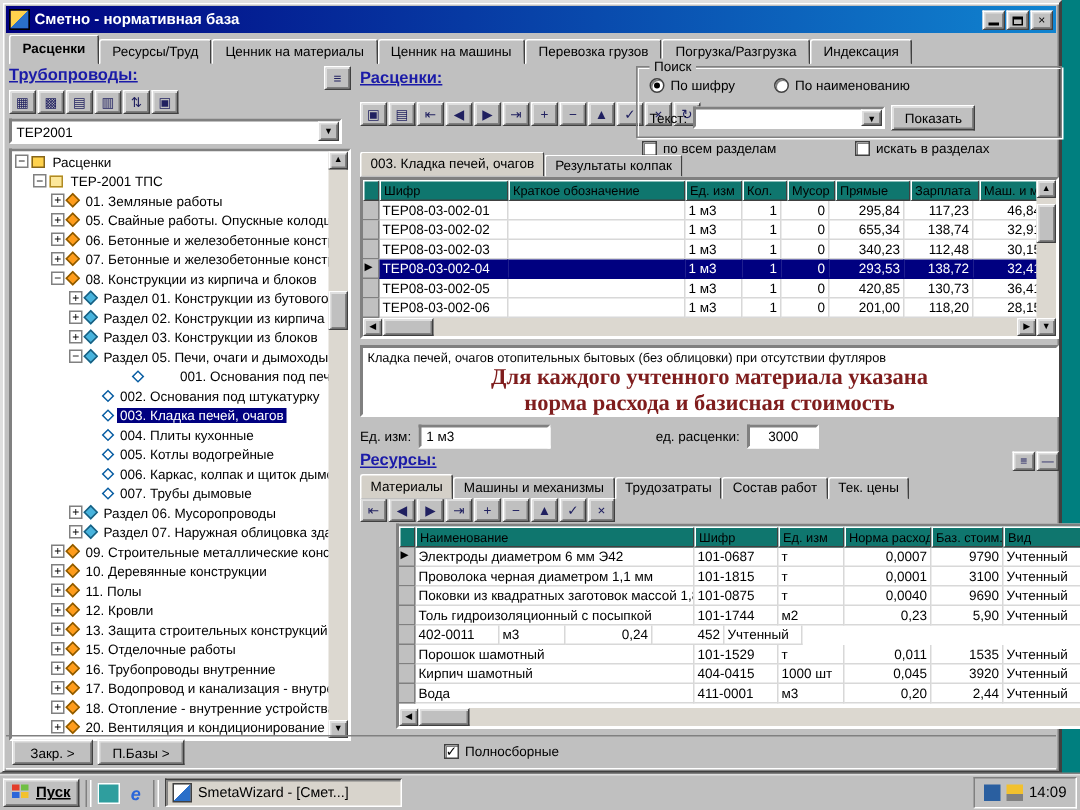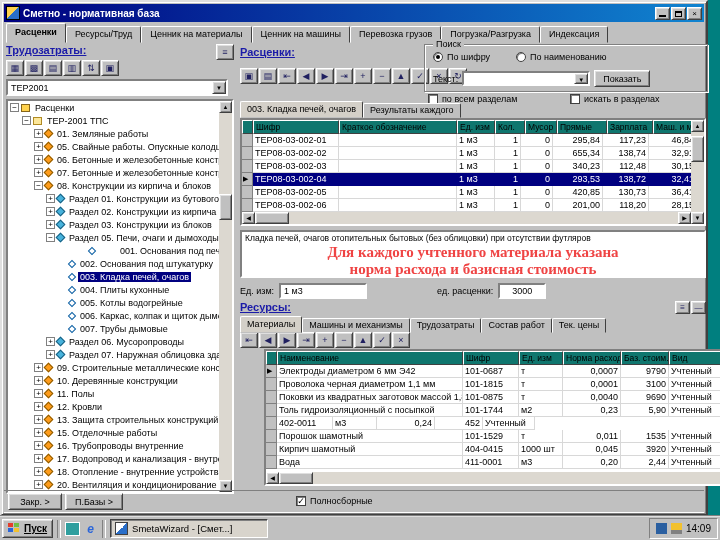--- a/index.html
+++ b/index.html
@@ -97,21 +97,21 @@
   .hscroll{height:12px;flex:none;display:flex;background:#dcd8d0;position:relative;}
   .sb-btn{width:13px;height:12px;padding:0;font-size:6px;line-height:10px;text-align:center;flex:none;
     border:1px solid;border-color:#fff #404040 #404040 #fff;box-shadow:inset 1px 1px 0 #dfdfdf,inset -1px -1px 0 #808080;background:#c0c0c0;}
   .sb-track{flex:1;position:relative;}
   .sb-thumb{position:absolute;left:0;width:100%;height:26px;background:#c0c0c0;
     border:1px solid;border-color:#fff #404040 #404040 #fff;box-shadow:inset 1px 1px 0 #dfdfdf,inset -1px -1px 0 #808080;box-sizing:border-box;}
   .sb-thumb.h{height:100%;width:34px;top:0;}
   
   #desc{position:absolute;left:2px;top:186px;width:466px;height:48px;}
   .desc-line{font-size:8.5px;padding:1px 3px;color:#000;white-space:nowrap;overflow:hidden;}
-  .banner{font-family:"Liberation Serif",serif;font-weight:bold;color:#ef4444;font-size:15px;line-height:17px;text-align:center;}
+  .banner{font-family:"Liberation Serif",serif;font-weight:bold;color:#7f1d1d;font-size:15px;line-height:17px;text-align:center;}
   
   #fields-row{position:absolute;left:2px;top:238px;height:17px;display:flex;align-items:center;gap:5px;font-size:9px;}
   .field-box{display:inline-block;background:#fff;border:2px solid;border-color:#808080 #fff #fff #808080;box-sizing:border-box;height:16px;line-height:12px;padding:0 3px;font-size:9px;}
   
   #res-header{position:absolute;left:2px;top:257px;right:2px;height:14px;}
   #res-buttons{position:absolute;right:0;top:0;display:flex;gap:1px;}
   #res-buttons .icon-btn{width:15px;height:13px;line-height:11px;font-size:8px;}
   #res-tabs{left:2px;top:272px;height:15px;}
   #res-toolbar{position:absolute;left:2px;top:288px;display:flex;gap:1px;}
   
@@ -159,21 +159,21 @@
         <button class="tbtn">
             <span class="g-rest"></span>
           </button>
         <button class="tbtn">×</button>
       </span>
     </div>
 
     <div id="main-tabs" class="tabstrip"><div class="tab active">Расценки</div><div class="tab">Ресурсы/Труд</div><div class="tab">Ценник на материалы</div><div class="tab">Ценник на машины</div><div class="tab">Перевозка грузов</div><div class="tab">Погрузка/Разгрузка</div><div class="tab">Индексация</div></div>
 
     <div class="left-panel">
-      <div class="panel-title clf-title">Трудозатраты:</div>
+      <div class="panel-title clf-title">Трубопроводы:</div>
       <button class="panel-menu icon-btn">≡</button>
       <div id="classifier-toolbar" class="mini-toolbar">
           <button class="icon-btn">▦</button>
           <button class="icon-btn">▩</button>
           <button class="icon-btn">▤</button>
           <button class="icon-btn">▥</button>
           <button class="icon-btn">⇅</button>
           <button class="icon-btn">▣</button>
         </div>
       <div id="db-combo" class="combo">
@@ -381,21 +381,21 @@
       </div>
       <span id="chk-all" class="checkbox">
         <span class="cb-box"></span>
         <span>по всем разделам</span>
       </span>
       <span id="chk-found" class="checkbox">
         <span class="cb-box"></span>
         <span>искать в разделах</span>
       </span>
 
-      <div id="rates-tabs" class="tabstrip small"><div class="tab active">003. Кладка печей, очагов</div><div class="tab">Результаты каждого</div></div>
+      <div id="rates-tabs" class="tabstrip small"><div class="tab active">003. Кладка печей, очагов</div><div class="tab">Результаты колпак</div></div>
 
       <div id="rates-table" class="data-table sunk">
         <div class="dt-left">
           <div id="rates-table-main" class="dt-main">
               <div class="t-head">
                 <div class="th" style="width: 11px;"></div>
                 <div class="th" style="width: 86px;">Шифр</div>
                 <div class="th" style="width: 118px;">Краткое обозначение</div>
                 <div class="th" style="width: 38px;">Ед. изм</div>
                 <div class="th" style="width: 30px;">Кол.</div>

